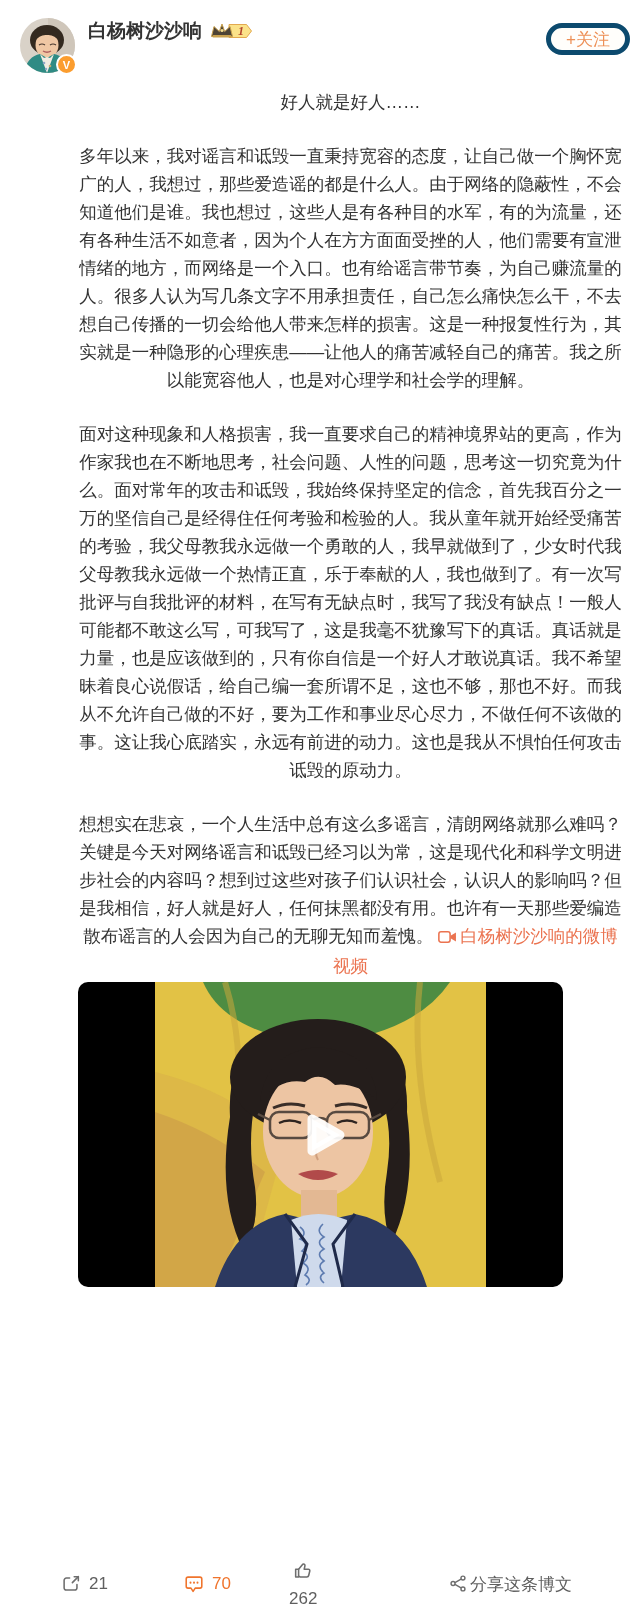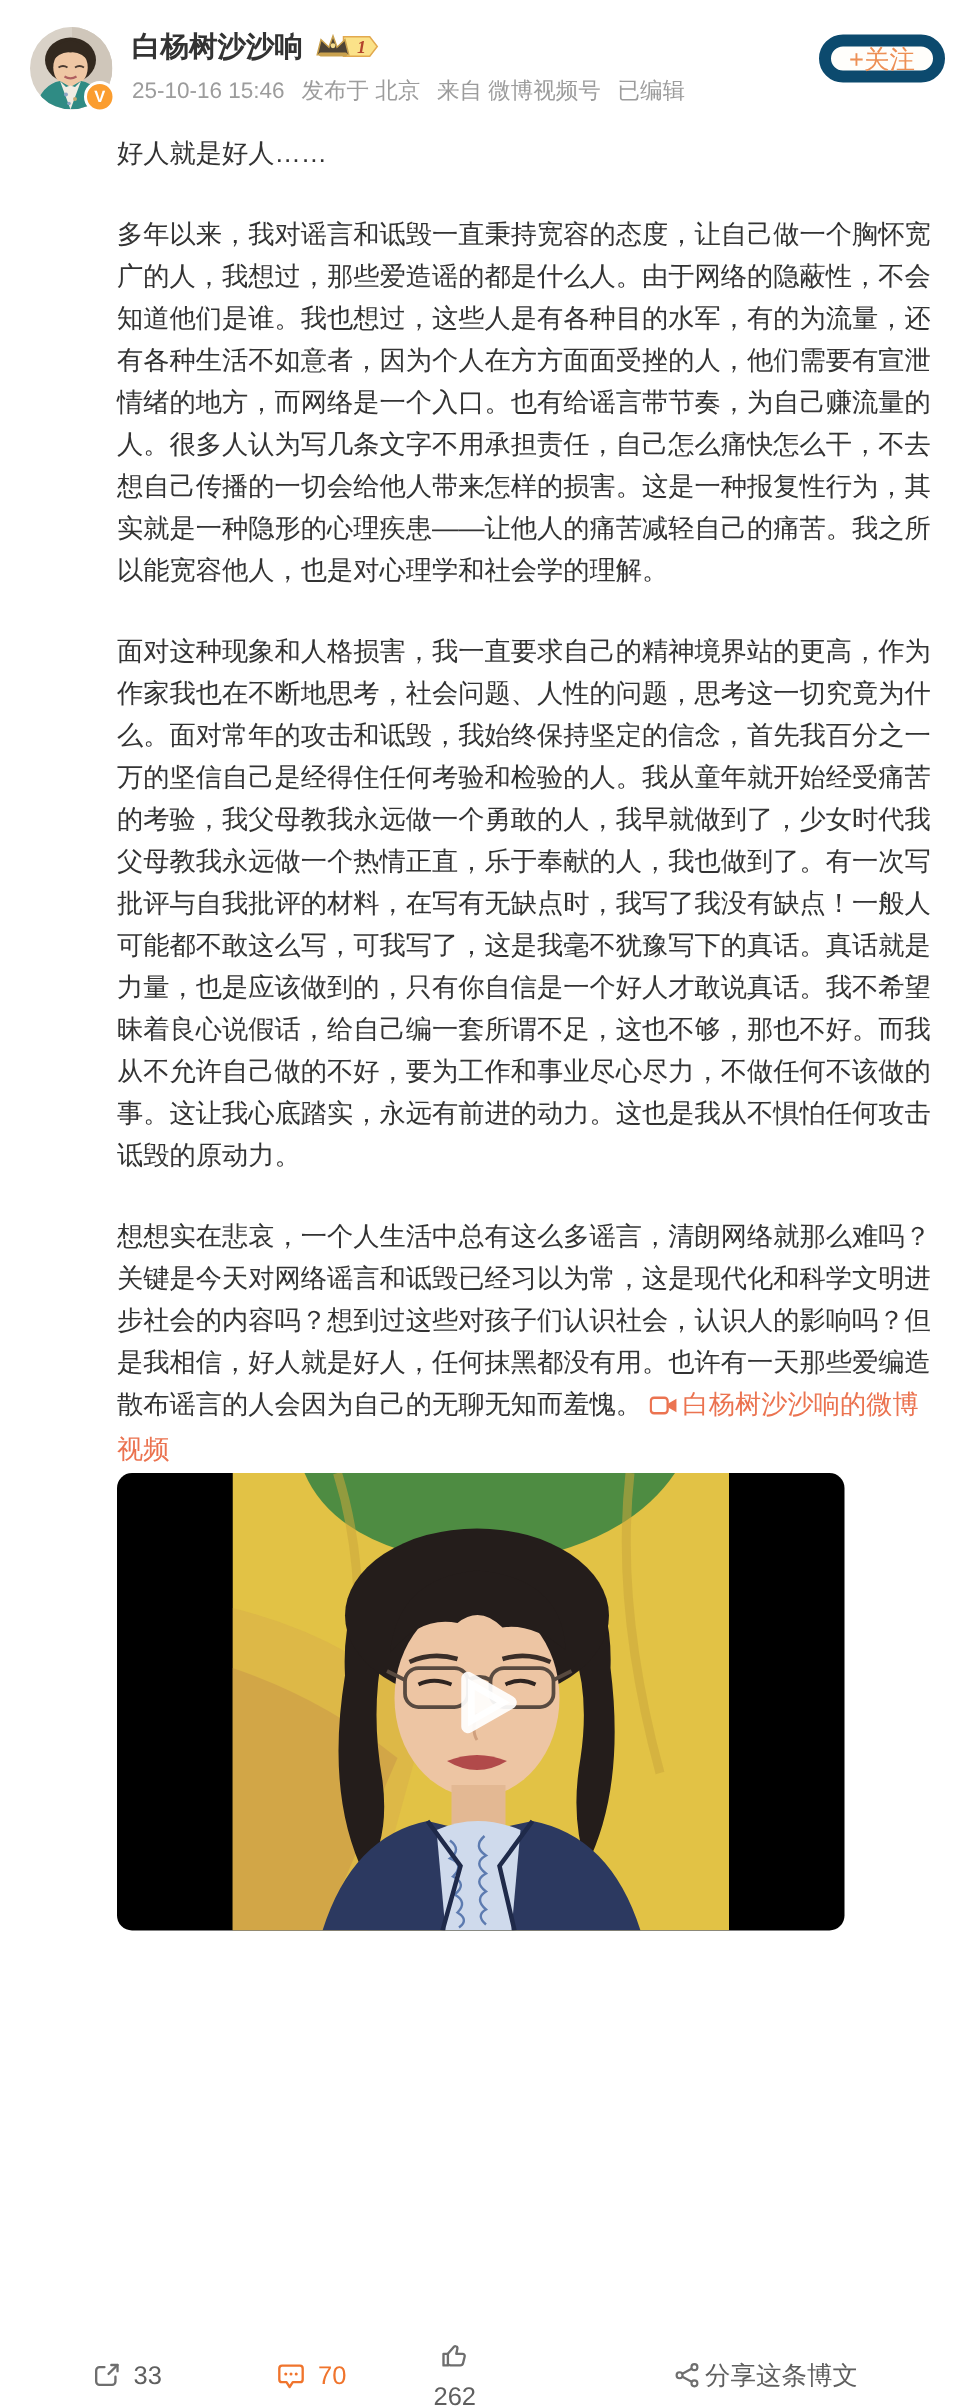--- a/index.html
+++ b/index.html
@@ -14,27 +14,27 @@
            display:flex;align-items:center;justify-content:center;box-sizing:content-box;}
   .name-row{position:absolute;left:88px;top:19px;display:flex;align-items:center;gap:7px;height:24px;}
   .username{font-size:19px;font-weight:700;color:#333;}
   .crown-badge{position:relative;display:inline-block;width:44px;height:20px;}
   .crown-level{position:absolute;left:24px;top:2px;width:16px;text-align:center;
                font-family:"Liberation Serif",serif;font-style:italic;font-weight:bold;
                font-size:12px;line-height:16px;color:#b2432c;}
   .meta-row{position:absolute;left:88px;top:51px;font-size:15px;color:#9c9c9c;white-space:nowrap;}
   .meta-row span{margin-right:7px;}
   .follow-btn{position:absolute;right:6px;top:23px;width:84px;height:32px;box-sizing:border-box;
-              border:8px solid #0c4a6e;border-radius:17px;background:#fffefb;color:#ed8f55;
+              border:5px solid #0c4a6e;border-radius:17px;background:#fffefb;color:#ed8f55;
               font-size:17px;display:flex;align-items:center;justify-content:center;
               font-family:"Liberation Sans",sans-serif;padding:0;cursor:pointer;}
   
   .content{padding:0 13px 0 78px;font-size:17.5px;line-height:28px;color:#333;
            letter-spacing:0;}
-  .content p{margin:0 0 26px 0;}
+  .content p{margin:0 0 26px 0;text-align:center;}
   .content p:last-child{margin-bottom:0;}
   .video-link{color:#eb7350;text-decoration:none;cursor:pointer;}
   .vl-icon{display:inline-block;vertical-align:-2px;margin:0 3px 0 5px;}
   
   .video-card{position:relative;margin:2px 0 0 78px;width:485px;height:305px;background:#000;
               border-radius:10px;overflow:hidden;cursor:pointer;}
   .video-photo{position:absolute;left:77px;top:0;width:331px;height:305px;}
   .play-btn{position:absolute;left:225px;top:128px;width:46px;height:50px;}
   
   .footer{position:absolute;left:0;bottom:0;width:636px;height:41px;background:#fff;}
@@ -78,26 +78,20 @@
         <svg viewBox="0 0 44 20" width="44" height="20">
           <polygon points="20,3.5 37.5,3.5 42.5,10 37.5,16.5 20,16.5" fill="#fbe289" stroke="#e2a94f" stroke-width="1"></polygon>
           <path d="M2.5 15.5 L5 5.5 L10.3 10.5 L13 3 L15.7 10.5 L21 5.5 L23.5 15.5 Z" fill="#4d4335" stroke="#c9a14e" stroke-width="1"></path>
           <rect x="3.5" y="14" width="19" height="2.6" rx="1.2" fill="#c9a14e"></rect>
           <circle cx="13" cy="9.5" r="1.6" fill="#f3dc90"></circle>
         </svg>
         <span class="crown-level">1</span>
       </span>
     </div>
 
-    <div class="meta-row">
-      <span>25-10-16 15:46</span>
-      <span>发布于 北京</span>
-      <span>来自 微博视频号</span>
-      <span>已编辑</span>
-    </div>
 
     <button class="follow-btn">+关注</button>
   </div>
 
   <div class="content">
     <p>好人就是好人……</p>
     <p>多年以来，我对谣言和诋毁一直秉持宽容的态度，让自己做一个胸怀宽广的人，我想过，那些爱造谣的都是什么人。由于网络的隐蔽性，不会知道他们是谁。我也想过，这些人是有各种目的水军，有的为流量，还有各种生活不如意者，因为个人在方方面面受挫的人，他们需要有宣泄情绪的地方，而网络是一个入口。也有给谣言带节奏，为自己赚流量的人。很多人认为写几条文字不用承担责任，自己怎么痛快怎么干，不去想自己传播的一切会给他人带来怎样的损害。这是一种报复性行为，其实就是一种隐形的心理疾患——让他人的痛苦减轻自己的痛苦。我之所以能宽容他人，也是对心理学和社会学的理解。</p>
     <p>面对这种现象和人格损害，我一直要求自己的精神境界站的更高，作为作家我也在不断地思考，社会问题、人性的问题，思考这一切究竟为什么。面对常年的攻击和诋毁，我始终保持坚定的信念，首先我百分之一万的坚信自己是经得住任何考验和检验的人。我从童年就开始经受痛苦的考验，我父母教我永远做一个勇敢的人，我早就做到了，少女时代我父母教我永远做一个热情正直，乐于奉献的人，我也做到了。有一次写批评与自我批评的材料，在写有无缺点时，我写了我没有缺点！一般人可能都不敢这么写，可我写了，这是我毫不犹豫写下的真话。真话就是力量，也是应该做到的，只有你自信是一个好人才敢说真话。我不希望昧着良心说假话，给自己编一套所谓不足，这也不够，那也不好。而我从不允许自己做的不好，要为工作和事业尽心尽力，不做任何不该做的事。这让我心底踏实，永远有前进的动力。这也是我从不惧怕任何攻击诋毁的原动力。</p>
     <p><span>想想实在悲哀，一个人生活中总有这么多谣言，清朗网络就那么难吗？关键是今天对网络谣言和诋毁已经习以为常，这是现代化和科学文明进步社会的内容吗？想到过这些对孩子们认识社会，认识人的影响吗？但是我相信，好人就是好人，任何抹黑都没有用。也许有一天那些爱编造散布谣言的人会因为自己的无聊无知而羞愧。</span><a class="video-link"><span class="vl-icon"><svg viewBox="0 0 22 16" width="19" height="14" fill="none" stroke="#eb7350" stroke-width="1.8">
               <rect x="1" y="2" width="13" height="12" rx="2.5"></rect>
@@ -148,21 +142,21 @@
 
   <div class="footer">
     <div class="act act-repost">
       <span>
         <svg viewBox="0 0 24 24" width="22" height="22" fill="none" stroke="#6e6e6e" stroke-width="1.7" stroke-linecap="round" stroke-linejoin="round">
           <path d="M10.5 5.5H7c-1.4 0-2.5 1.1-2.5 2.5v8c0 1.4 1.1 2.5 2.5 2.5h9c1.4 0 2.5-1.1 2.5-2.5v-3.5"></path>
           <path d="M13.5 10.5L20 4"></path>
             <path d="M15.5 4H20v4.5"></path>
         </svg>
       </span>
-      <span>33</span>
+      <span>21</span>
     </div>
     <div class="act act-comment">
       <span>
         <svg viewBox="0 0 24 24" width="22" height="22" fill="none" stroke="#f0742c" stroke-width="1.7" stroke-linejoin="round">
           <path d="M5.5 4.5h13c1.1 0 2 .9 2 2v8c0 1.1-.9 2-2 2h-5.2L11 20l-2.3-3.5H5.5c-1.1 0-2-.9-2-2v-8c0-1.1.9-2 2-2z"></path>
           <circle cx="8.2" cy="10.5" r="1.1" fill="#f0742c" stroke="none"></circle>
           <circle cx="12" cy="10.5" r="1.1" fill="#f0742c" stroke="none"></circle>
           <circle cx="15.8" cy="10.5" r="1.1" fill="#f0742c" stroke="none"></circle>
         </svg>
       </span>

